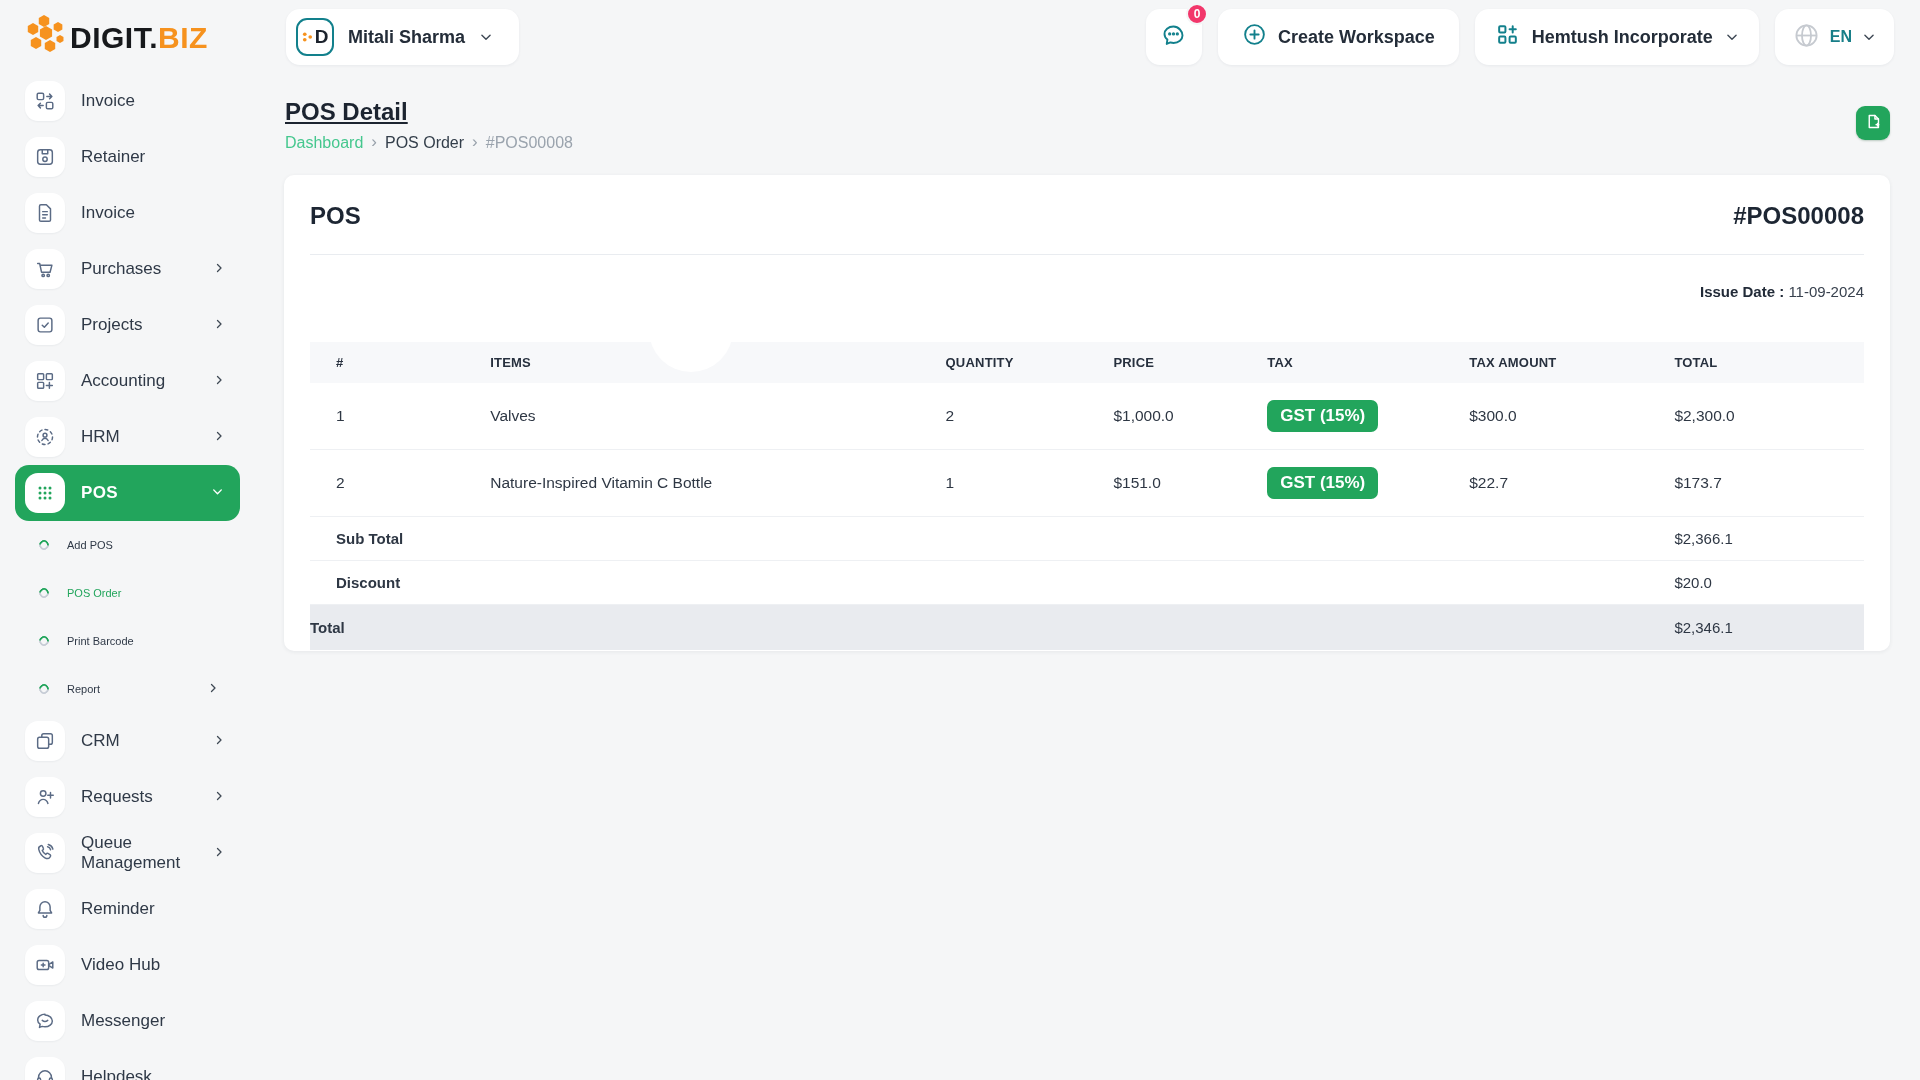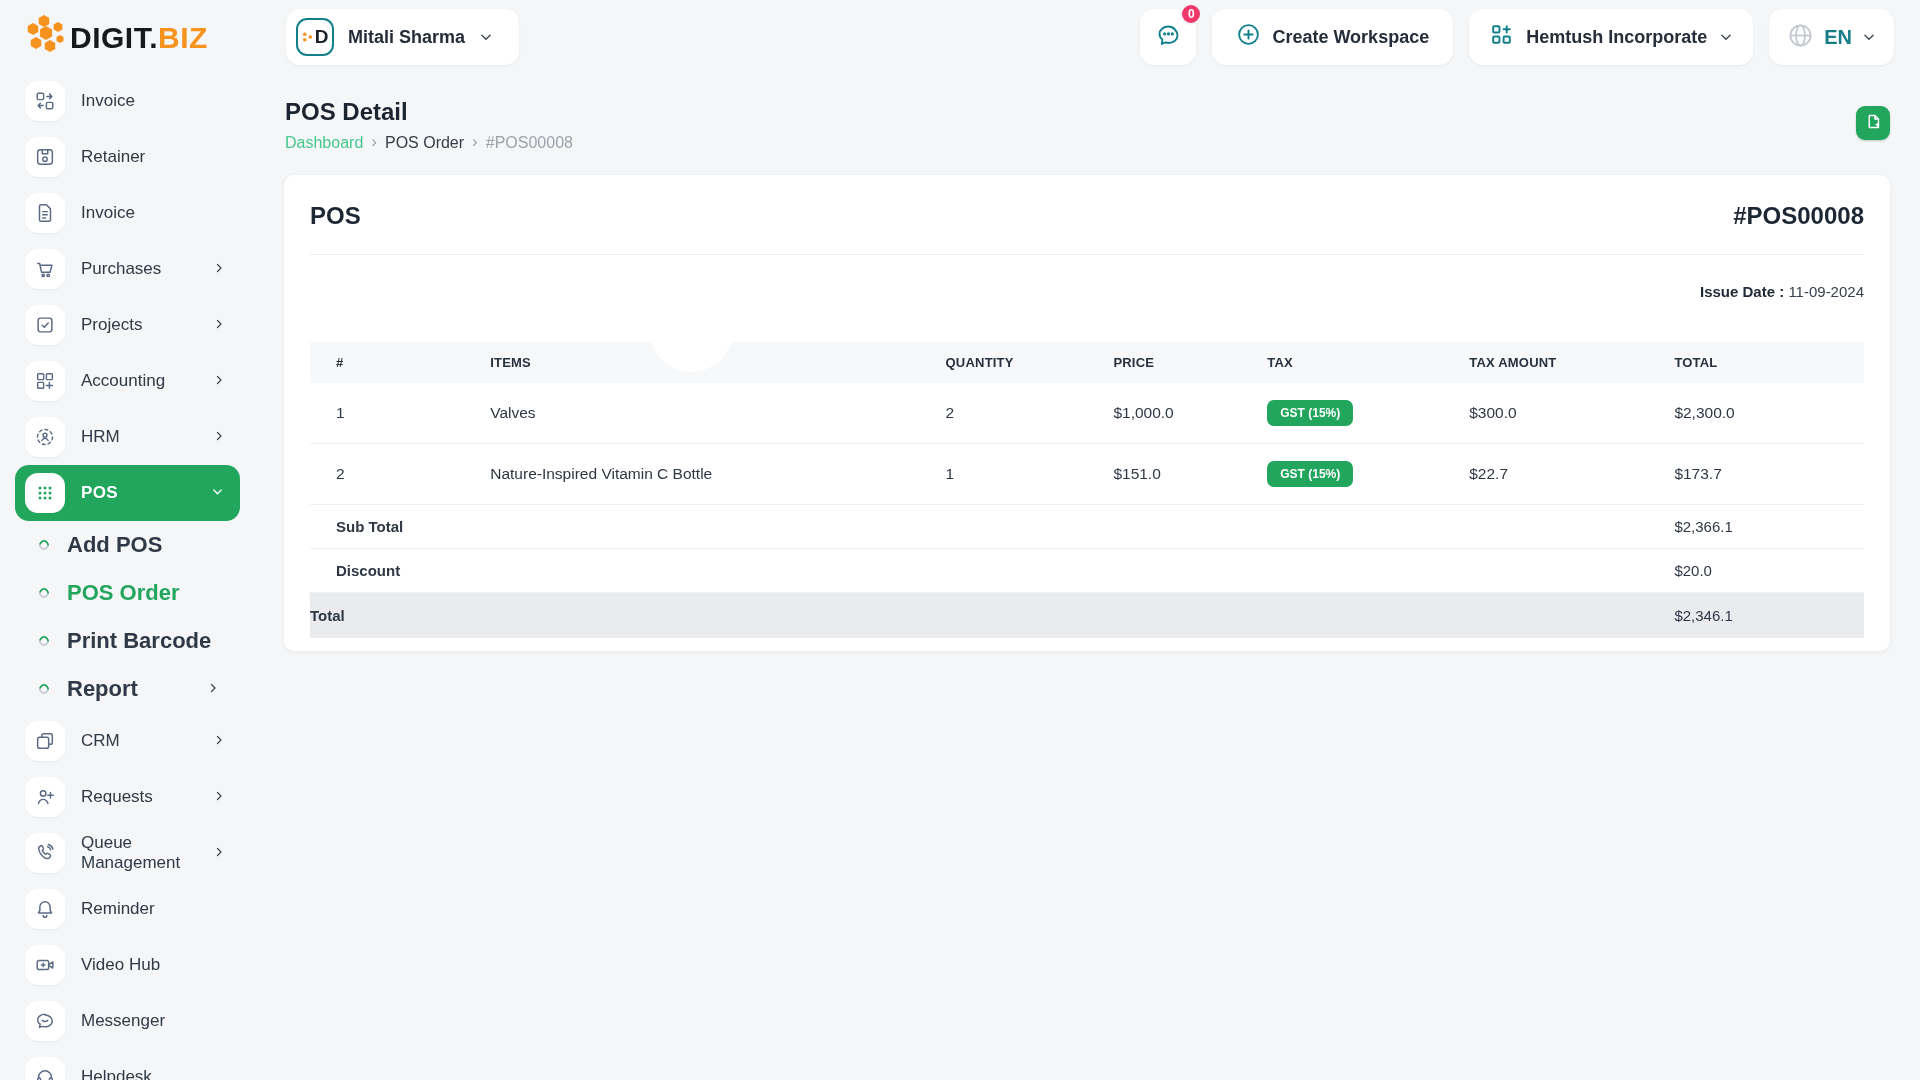--- a/index.html
+++ b/index.html
@@ -19,46 +19,46 @@
     display:flex; align-items:center; justify-content:center; gap:2px; font-weight:800; font-size:19px; color:#1b222c; }
   .ws-name { font-size:18px; font-weight:600; color:#242d39; }
   .right-cluster { position:absolute; right:26px; top:9px; display:flex; gap:16px; align-items:center; }
   .chat-chip { width:56px; justify-content:center; position:relative; cursor:pointer; }
   .chat-badge { position:absolute; top:-6px; right:-6px; min-width:22px; height:22px; border-radius:11px;
     background:#f2376b; color:#fff; font-size:12px; font-weight:700; display:flex; align-items:center;
     justify-content:center; border:2px solid #f5f6f7; }
   .create-chip { padding:0 24px; gap:11px; font-size:18px; font-weight:600; color:#242d39; cursor:pointer; }
   .company-chip { padding:0 20px; gap:12px; font-size:18px; font-weight:600; color:#242d39; cursor:pointer; }
   .lang-chip { padding:0 18px; gap:10px; cursor:pointer; }
-  .lang-label { font-size:20px; font-weight:700; color:#177e88; }
+  .lang-label { font-size:16px; font-weight:700; color:#177e88; }
   .chev { color:#3e4854; display:flex; align-items:center; }
   .chev svg { display:block; }
 
   
   .sidebar { position:absolute; top:73px; left:0; width:253px; bottom:0; overflow:hidden; }
   .side-item { height:56px; display:flex; align-items:center; gap:16px; padding-left:25px; cursor:pointer; }
   .icon-box { width:40px; height:40px; flex:0 0 40px; background:#fff; border-radius:13px;
     box-shadow:0 1px 2px rgba(25,39,62,.05); display:flex; align-items:center; justify-content:center;
     color:#5b6b85; }
   .side-label { font-size:17px; font-weight:500; color:#2f3947; }
   .side-chev { margin-left:auto; margin-right:28px; color:#3e4854; }
   .side-item.active-parent { background:#22a55c; border-radius:14px; margin:0 13px 0 15px; padding-left:10px; }
   .side-item.active-parent .icon-box { color:#22a55c; box-shadow:none; }
   .side-item.active-parent .side-label { color:#fff; font-weight:700; letter-spacing:.3px; }
   .side-item.active-parent .side-chev { color:#fff; margin-right:16px; }
   .sub-item { height:48px; display:flex; align-items:center; gap:18px; padding-left:39px; cursor:pointer; }
   .bullet { width:10px; height:10px; border-radius:50%; border:2px solid #c7cdd6; border-top-color:#22a55c;
     border-right-color:#22a55c; transform:rotate(-40deg); flex:0 0 10px; }
-  .sub-label { font-size:22px; font-weight:700; color:#2f3947; }
+  .sub-label { font-size:11px; font-weight:400; color:#2f3947; }
   .sub-item.active .sub-label { color:#22a55c; }
   .sub-chev { margin-left:auto; margin-right:34px; color:#3e4854; }
 
   
   .content { position:absolute; left:284px; top:73px; right:0; bottom:0; }
-  .page-title { position:absolute; left:1px; top:25px; font-size:24px; font-weight:700; color:#1c2430; }
+  .page-title { position:absolute; left:1px; top:25px; font-size:24px; font-weight:700; color:#1c2430;text-decoration:underline; }
   .breadcrumb { position:absolute; left:1px; top:59px; font-size:16px; display:flex; gap:8px; align-items:flex-end; }
   .crumb-link { color:#45c78e; cursor:pointer; }
   .crumb-mid { color:#333e4a; cursor:pointer; }
   .crumb-cur { color:#9aa3ad; }
   .crumb-sep { color:#98a1ab; font-size:17px; }
   .export-btn { position:absolute; right:30px; top:33px; width:34px; height:34px; border-radius:9px;
     background:#22a55c; display:flex; align-items:center; justify-content:center; cursor:pointer;
     box-shadow:0 1px 2px rgba(20,80,40,.25); color:#fff; }
 
   .card { position:absolute; left:0; right:30px; top:102px; height:476px; background:#fff;
@@ -71,21 +71,21 @@
   .deco-circle { position:absolute; left:365px; top:113px; width:84px; height:84px; border-radius:50%;
     background:#fff; z-index:2; pointer-events:none; }
 
   table.pos-table { width:100%; border-collapse:collapse; margin-top:42px; }
   .pos-table thead tr { background:#f7f8fa; }
   .pos-table th { text-align:left; font-size:13px; font-weight:700; color:#27303e;
     padding:13px 0; letter-spacing:.2px; }
   .pos-table th:first-child, .pos-table td:first-child { padding-left:26px; }
   .pos-table td { font-size:15.5px; color:#2e3744; padding:17px 0; }
   .pos-table tbody tr { border-bottom:1px solid #eef0f3; }
-  .tax-badge { display:inline-block; background:#22a55c; color:#fff; font-size:12px; font-weight:700;
+  .tax-badge { display:inline-block; background:#22a55c; color:#fff; font-size:17px; font-weight:700;
     padding:6px 13px; border-radius:7px; }
   .summary-row td { padding:13px 0; font-size:15px; }
   .summary-label { font-weight:700; color:#232c39; }
   .summary-row.total { background:#e9ebef; border-bottom:none; }
   .summary-row.total td { padding:14px 0; }
 </style>
 </head>
 <body>
 
 <div class="topbar">

